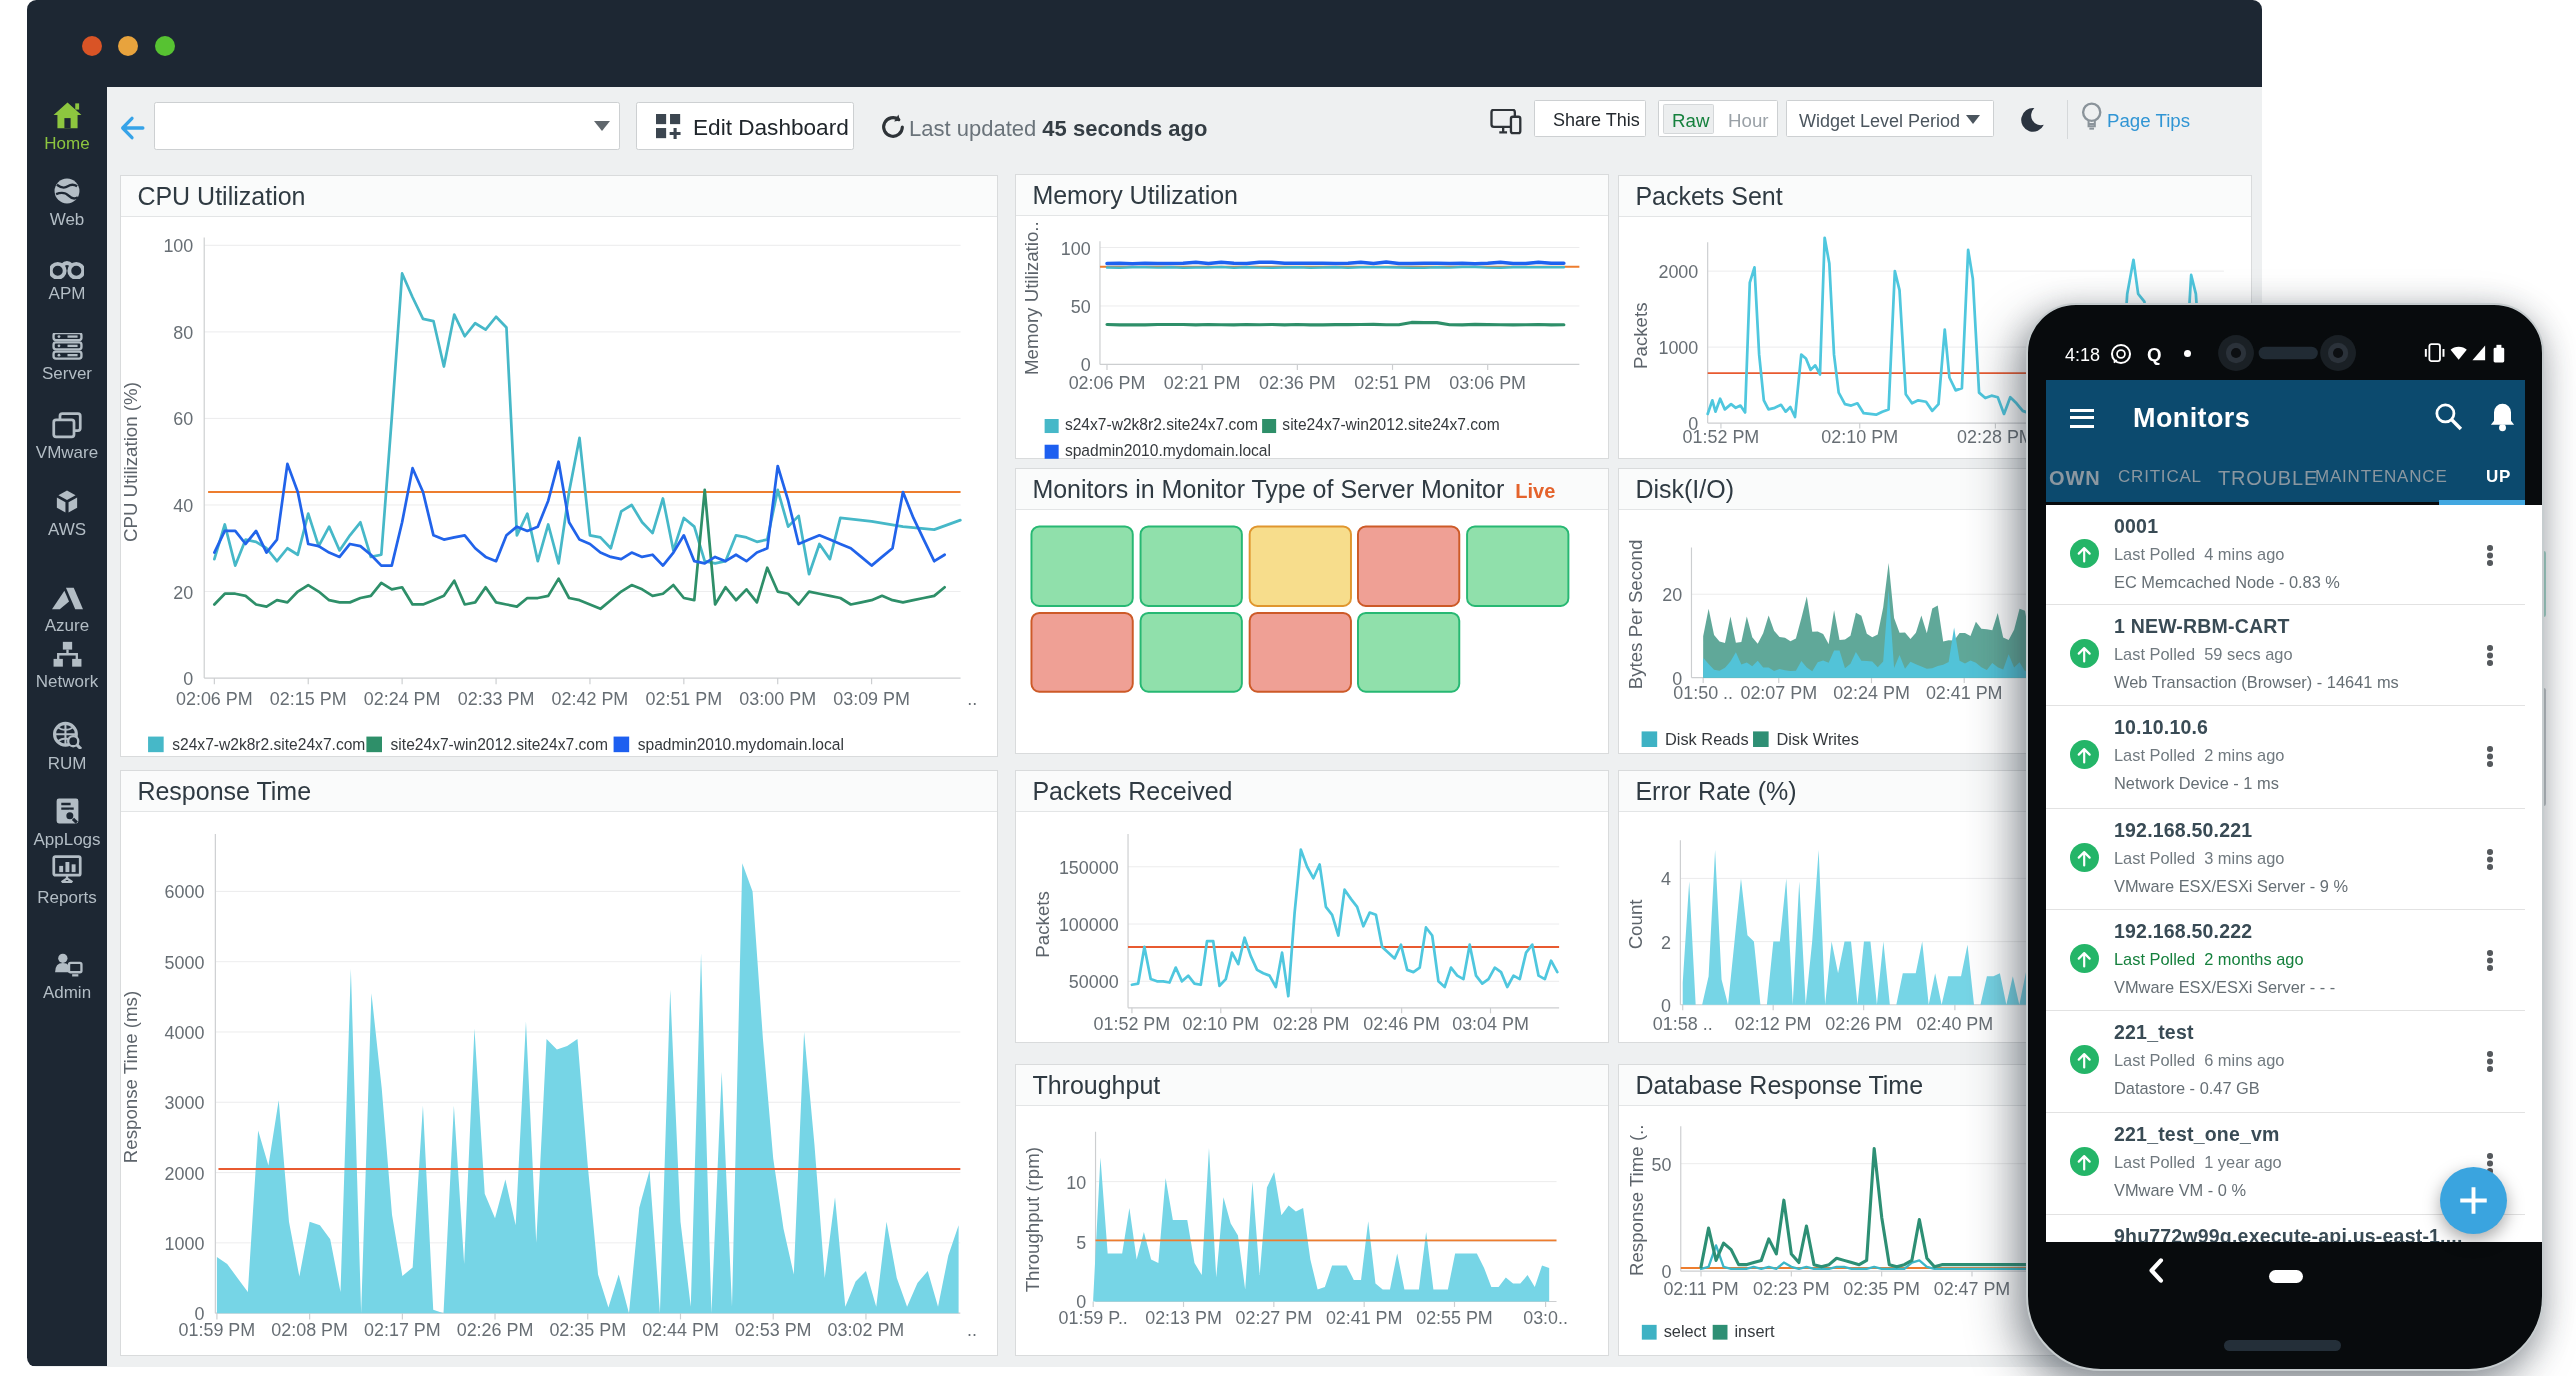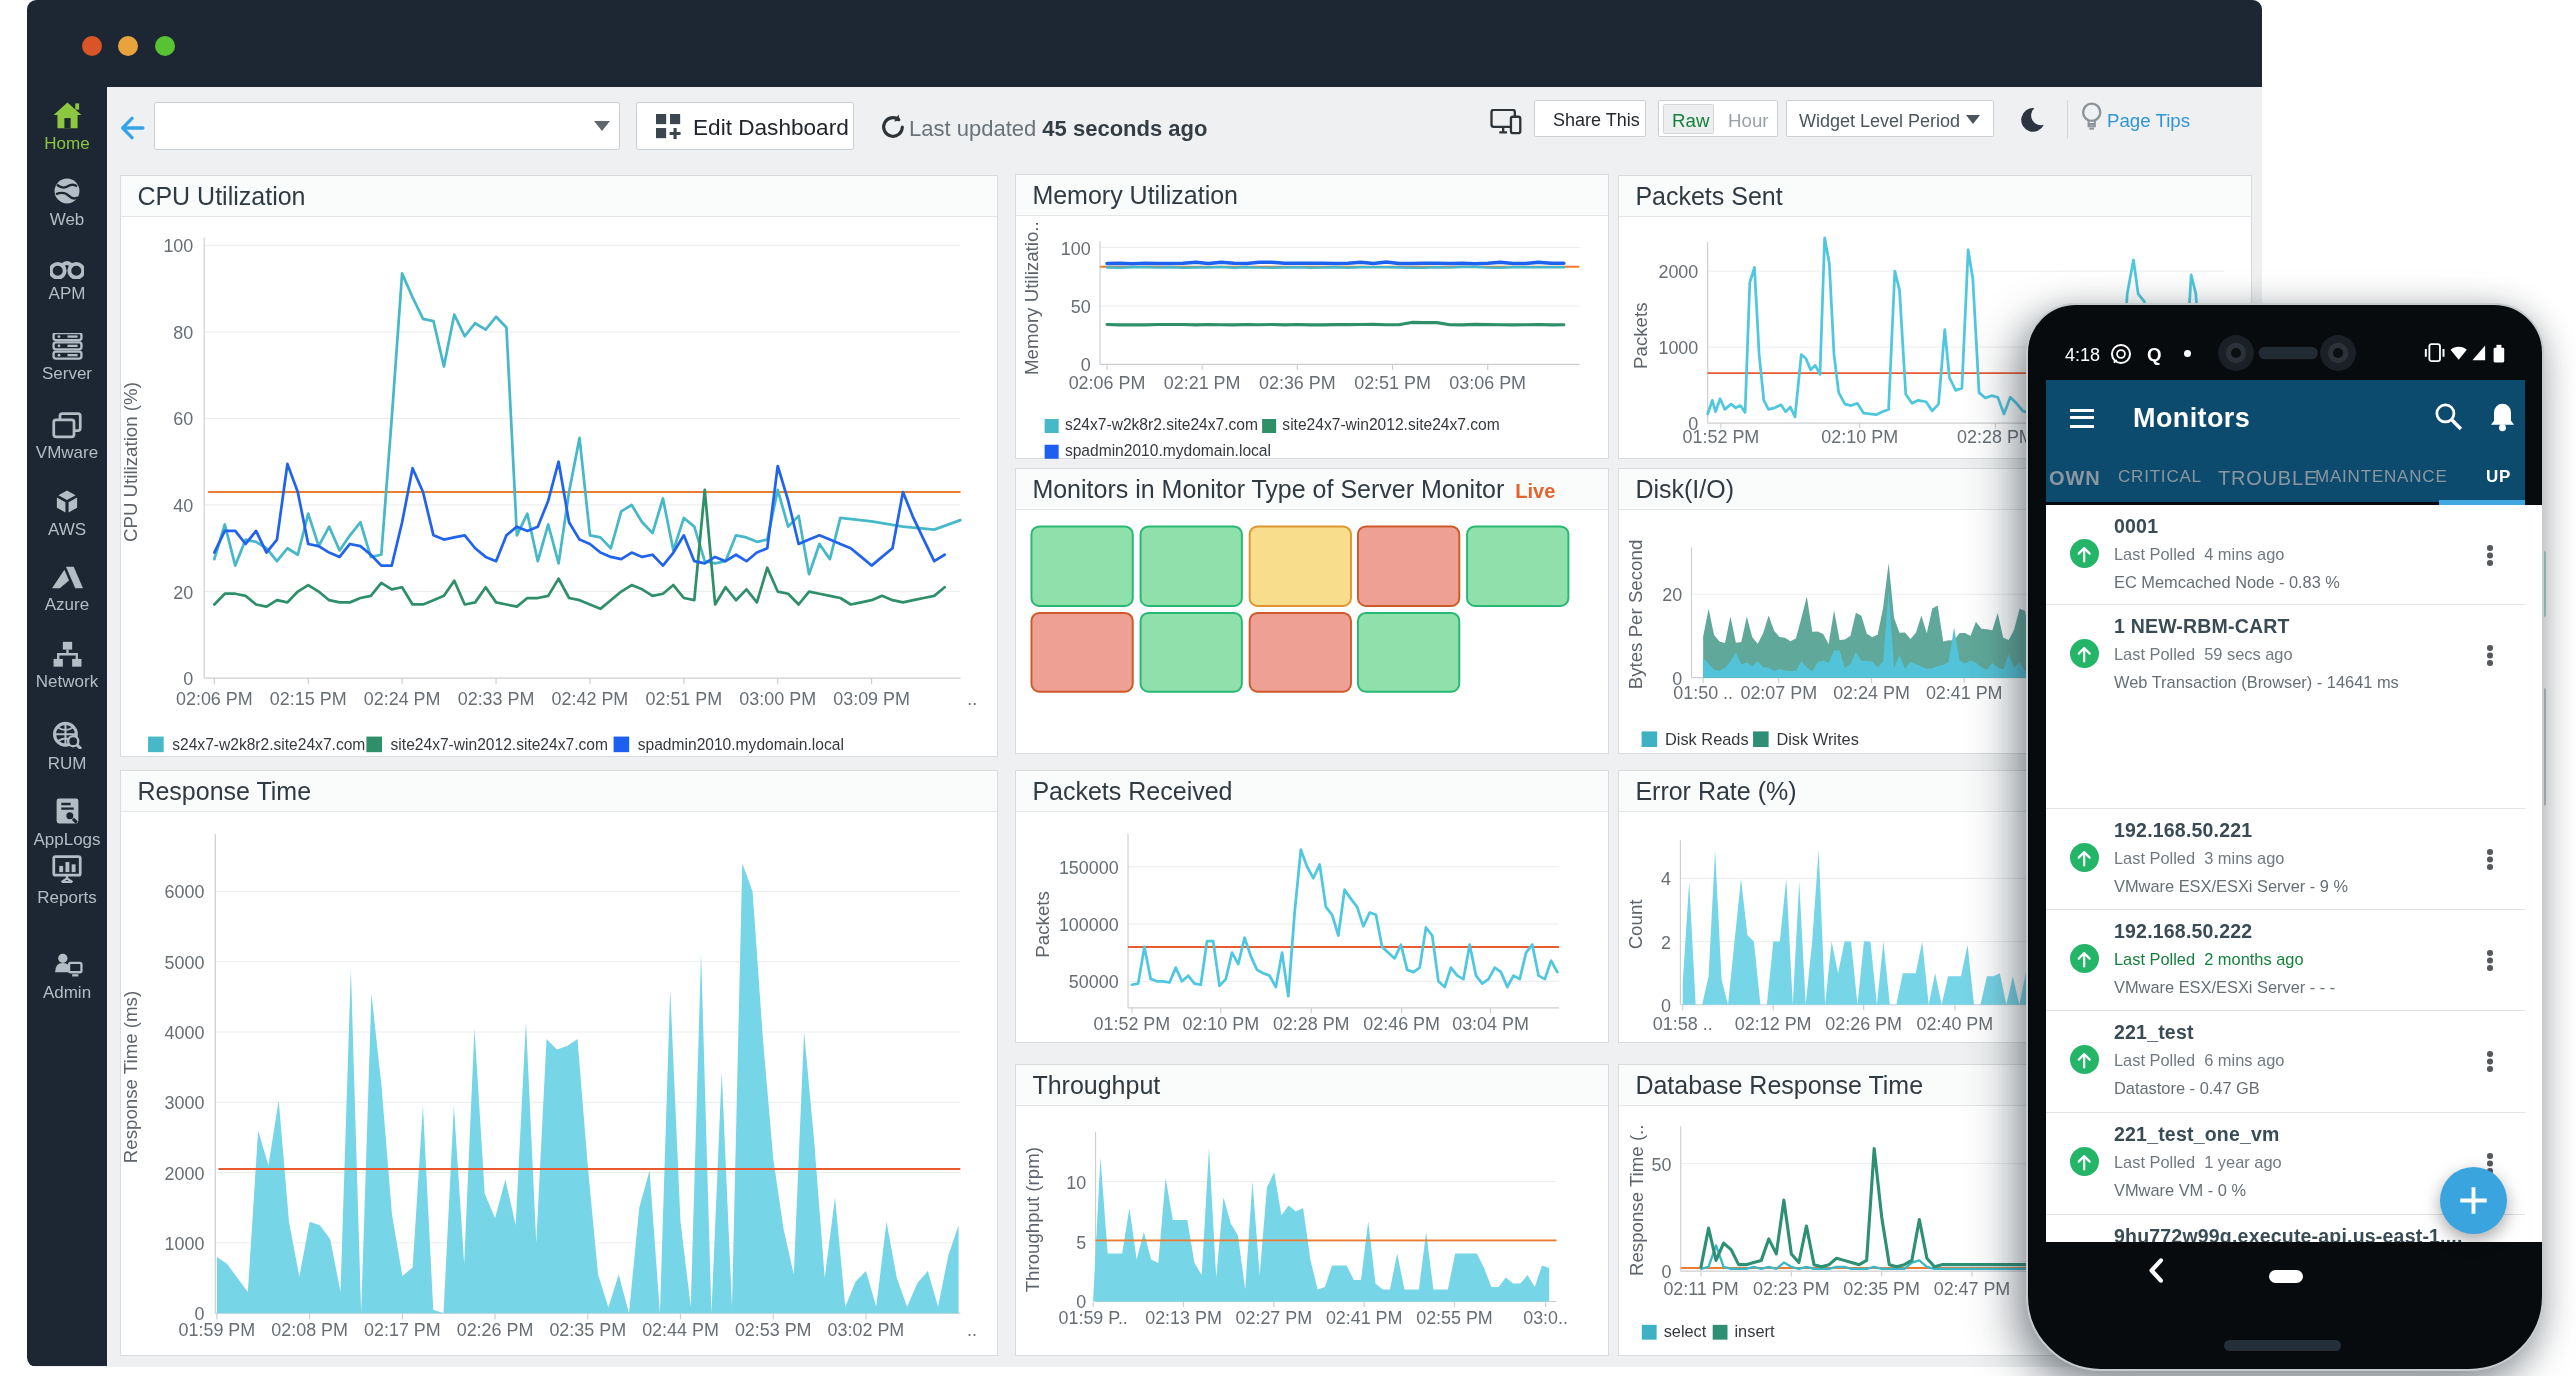--- a/index.html
+++ b/index.html
@@ -77,21 +77,21 @@
           <div>VMware</div>
         </div>
         <div class="sbitem" style="top:402px;color:#b3bdc5">
           <svg width="30" height="26.5" viewBox="0 0 38 34">
             <path d="M19 2 L30 8 L19 14 L8 8 Z" fill="#b3bdc5"></path>
             <path d="M6 11 L17 17 L17 30 L6 24 Z" fill="#b3bdc5"></path>
             <path d="M32 11 L21 17 L21 30 L32 24 Z" fill="#b3bdc5"></path>
           </svg>
           <div>AWS</div>
         </div>
-        <div class="sbitem" style="top:478px;color:#b3bdc5">
+        <div class="sbitem" style="top:499px;color:#b3bdc5">
           <svg width="31" height="25" viewBox="0 0 40 32">
             <path d="M18 2 L28 2 L40 30 L30 30 Z" fill="#b3bdc5"></path>
             <path d="M16 6 L22 20 L10 30 L0 30 Z" fill="#b3bdc5"></path>
           </svg>
           <div>Azure</div>
         </div>
         <div class="sbitem" style="top:554px;color:#b3bdc5">
           <svg width="31" height="26.5" viewBox="0 0 40 34">
             <rect x="14" y="1" width="12" height="10" fill="#b3bdc5"></rect>
             <rect x="2" y="23" width="12" height="10" fill="#b3bdc5"></rect>
@@ -546,20 +546,30 @@
         <div style="position:absolute;left:0;top:99px;width:479px;height:101px;border-top:0.8px solid #e2e2e2;">
           <div style="position:absolute;left:24px;top:34px;width:29px;height:29px;border-radius:50%;background:#24b568"></div>
           <svg style="position:absolute;left:30px;top:40px" width="16.4" height="18" viewBox="0 0 21 23">
             <path d="M10.5 21 L10.5 4 M10.5 4 L3.5 11 M10.5 4 L17.5 11" stroke="#fff" stroke-width="2.8" fill="none" stroke-linecap="round"></path>
           </svg>
           <div style="position:absolute;left:68px;top:10px;font-size:19.5px;font-weight:bold;color:#394b55;white-space:nowrap;letter-spacing:0.2px">1 NEW-RBM-CART</div>
           <div style="position:absolute;left:68px;top:40px;font-size:16.4px;color:#70797f">Last Polled&nbsp;&nbsp;59 secs ago</div>
           <div style="position:absolute;left:68px;top:68px;font-size:16.4px;color:#666f75;white-space:nowrap">Web Transaction (Browser) - 14641 ms</div>
           <div style="position:absolute;left:441px;top:40px;width:5.5px;height:5.5px;border-radius:50%;background:#55595d;box-shadow:0 7.4px 0 #55595d, 0 15px 0 #55595d"></div>
         </div>
+        <div style="position:absolute;left:0;top:200px;width:479px;height:102px;border-top:0.8px solid #e2e2e2;">
+          <div style="position:absolute;left:24px;top:34px;width:29px;height:29px;border-radius:50%;background:#24b568"></div>
+          <svg style="position:absolute;left:30px;top:40px" width="16.4" height="18" viewBox="0 0 21 23">
+            <path d="M10.5 21 L10.5 4 M10.5 4 L3.5 11 M10.5 4 L17.5 11" stroke="#fff" stroke-width="2.8" fill="none" stroke-linecap="round"></path>
+          </svg>
+          <div style="position:absolute;left:68px;top:10px;font-size:19.5px;font-weight:bold;color:#394b55;white-space:nowrap;letter-spacing:0.2px">10.10.10.6</div>
+          <div style="position:absolute;left:68px;top:40px;font-size:16.4px;color:#70797f">Last Polled&nbsp;&nbsp;2 mins ago</div>
+          <div style="position:absolute;left:68px;top:68px;font-size:16.4px;color:#666f75;white-space:nowrap">Network Device - 1 ms</div>
+          <div style="position:absolute;left:441px;top:40px;width:5.5px;height:5.5px;border-radius:50%;background:#55595d;box-shadow:0 7.4px 0 #55595d, 0 15px 0 #55595d"></div>
+        </div>
         <div style="position:absolute;left:0;top:303px;width:479px;height:101px;border-top:0.8px solid #e2e2e2;">
           <div style="position:absolute;left:24px;top:34px;width:29px;height:29px;border-radius:50%;background:#24b568"></div>
           <svg style="position:absolute;left:30px;top:40px" width="16.4" height="18" viewBox="0 0 21 23">
             <path d="M10.5 21 L10.5 4 M10.5 4 L3.5 11 M10.5 4 L17.5 11" stroke="#fff" stroke-width="2.8" fill="none" stroke-linecap="round"></path>
           </svg>
           <div style="position:absolute;left:68px;top:10px;font-size:19.5px;font-weight:bold;color:#394b55;white-space:nowrap;letter-spacing:0.2px">192.168.50.221</div>
           <div style="position:absolute;left:68px;top:40px;font-size:16.4px;color:#70797f">Last Polled&nbsp;&nbsp;3 mins ago</div>
           <div style="position:absolute;left:68px;top:68px;font-size:16.4px;color:#666f75;white-space:nowrap">VMware ESX/ESXi Server - 9 %</div>
           <div style="position:absolute;left:441px;top:40px;width:5.5px;height:5.5px;border-radius:50%;background:#55595d;box-shadow:0 7.4px 0 #55595d, 0 15px 0 #55595d"></div>
         </div>

